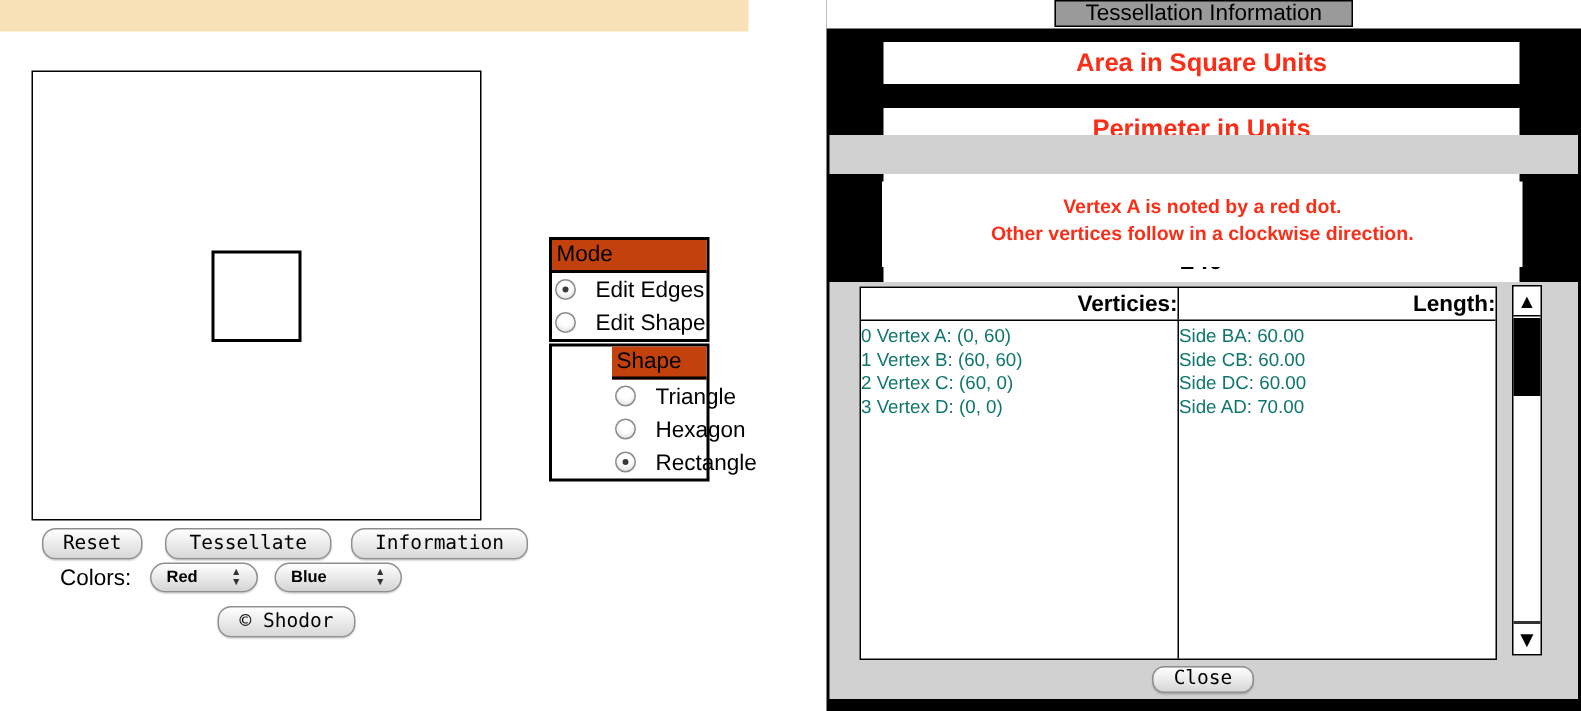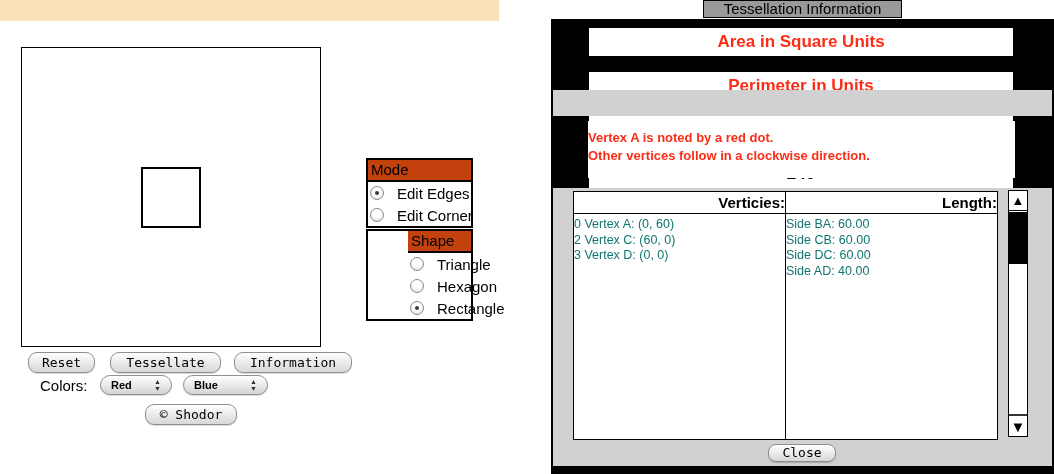--- a/index.html
+++ b/index.html
@@ -34,21 +34,21 @@
   .title-box { display:inline-block; background:#9A9A9A; border:1px solid #000; font-size:15px; line-height:16px; padding:0 20px; color:#000; }
 
   .stats-table { position:absolute; left:35px; top:25px; width:430px; background:#000; border:3px solid #000;
     display:grid; grid-template-columns:1fr; grid-auto-rows:28px; gap:16px; }
   .stats-cell { background:#fff; display:flex; align-items:center; justify-content:center; font-size:17px; font-weight:bold; }
   .stats-cell.hdr { color:#FB2D16; }
   .stats-cell.val { color:#000; }
 
   .gray-bar { position:absolute; left:2px; top:90px; width:499px; height:26px; background:#D1D1D1; }
 
-  .message-box { position:absolute; left:37px; top:121px; width:427px; height:57px; background:#fff; padding-top:8px; }
+  .message-box { position:absolute; left:37px; top:121px; width:427px; height:57px; background:#fff; text-align:center; padding-top:8px; }
   .message-box div { color:#FB2D16; font-weight:bold; font-size:13px; line-height:18px; }
 
   .gray-area { position:absolute; left:2px; top:188px; width:499px; height:278px; background:#D1D1D1; }
 
   .data-table { position:absolute; left:20px; top:3px; width:425px; height:249px; background:#fff; border:1px solid #000; }
   .data-hdr-row { display:flex; height:22px; border-bottom:1px solid #000; }
   .data-hdr { flex:1; text-align:right; font-size:15px; font-weight:bold; line-height:22px; }
   .data-body { display:flex; height:225px; }
   .data-col { flex:1; padding-top:3px; }
   .data-col.left { border-right:1px solid #000; }
@@ -75,21 +75,21 @@
   </div>
 
   <div class="panel" style="top:158px;">
     <div class="panel-header">Mode</div>
     <div class="radio-row">
       <span class="radio sel"></span>
       <span class="radio-label">Edit Edges</span>
     </div>
     <div class="radio-row">
       <span class="radio"></span>
-      <span class="radio-label">Edit Corner</span>
+      <span class="radio-label">Edit Shape</span>
     </div>
   </div>
 
   <div class="panel" style="top:229px;padding-left:40px;">
     <div class="panel-header">Shape</div>
     <div class="radio-row">
       <span class="radio"></span>
       <span class="radio-label">Triangle</span>
     </div>
     <div class="radio-row">
@@ -147,28 +147,29 @@
     <div class="gray-area">
 
       <div class="data-table">
         <div class="data-hdr-row">
           <div class="data-hdr">Verticies:</div>
           <div class="data-hdr" style="border-left:1px solid #000;">Length:</div>
         </div>
         <div class="data-body">
           <div class="data-col left">
             <div class="data-cell">0 Vertex A: (0, 60)</div>
+            <div class="data-cell">1 Vertex B: (60, 60)</div>
             <div class="data-cell">2 Vertex C: (60, 0)</div>
             <div class="data-cell">3 Vertex D: (0, 0)</div>
           </div>
           <div class="data-col">
             <div class="data-cell">Side BA: 60.00</div>
             <div class="data-cell">Side CB: 60.00</div>
             <div class="data-cell">Side DC: 60.00</div>
-            <div class="data-cell">Side AD: 40.00</div>
+            <div class="data-cell">Side AD: 70.00</div>
           </div>
         </div>
       </div>
 
       <div class="v-scrollbar">
         <div class="sb-up">▲</div>
         <div class="sb-thumb"></div>
         <div class="sb-down">▼</div>
       </div>
 

